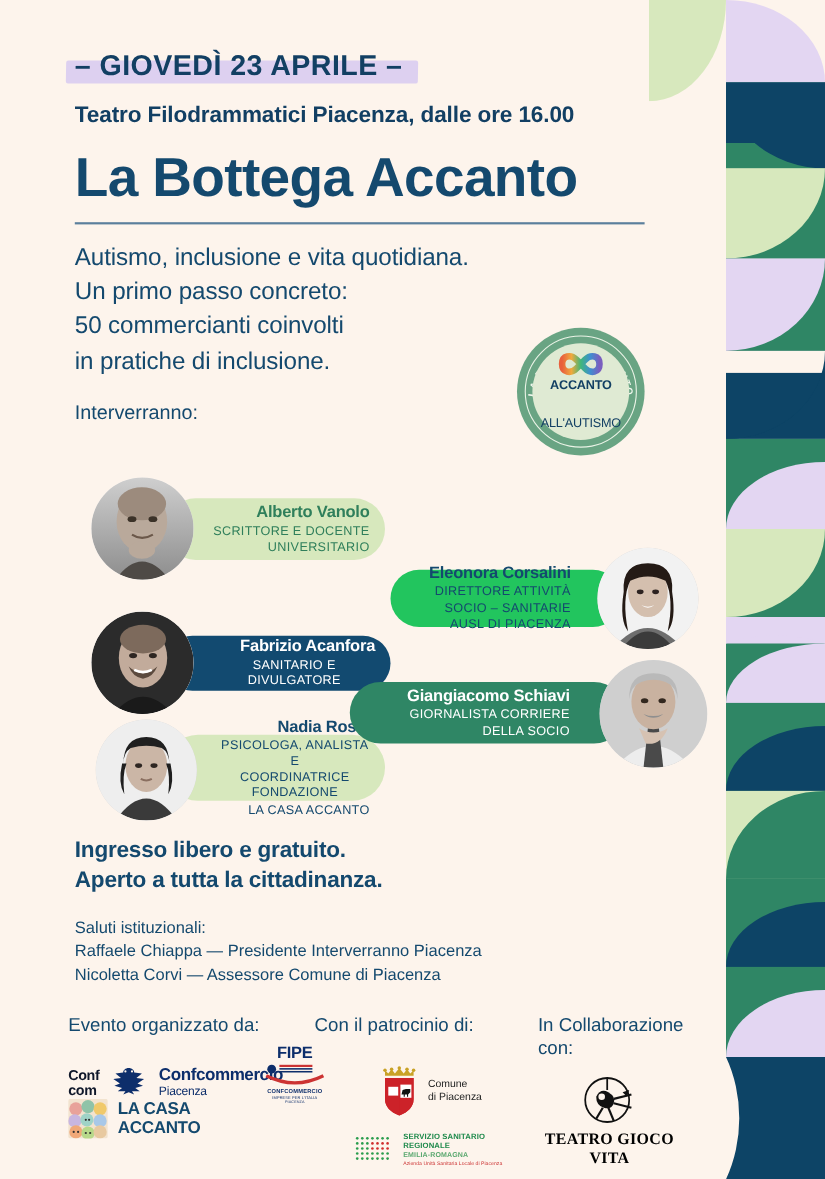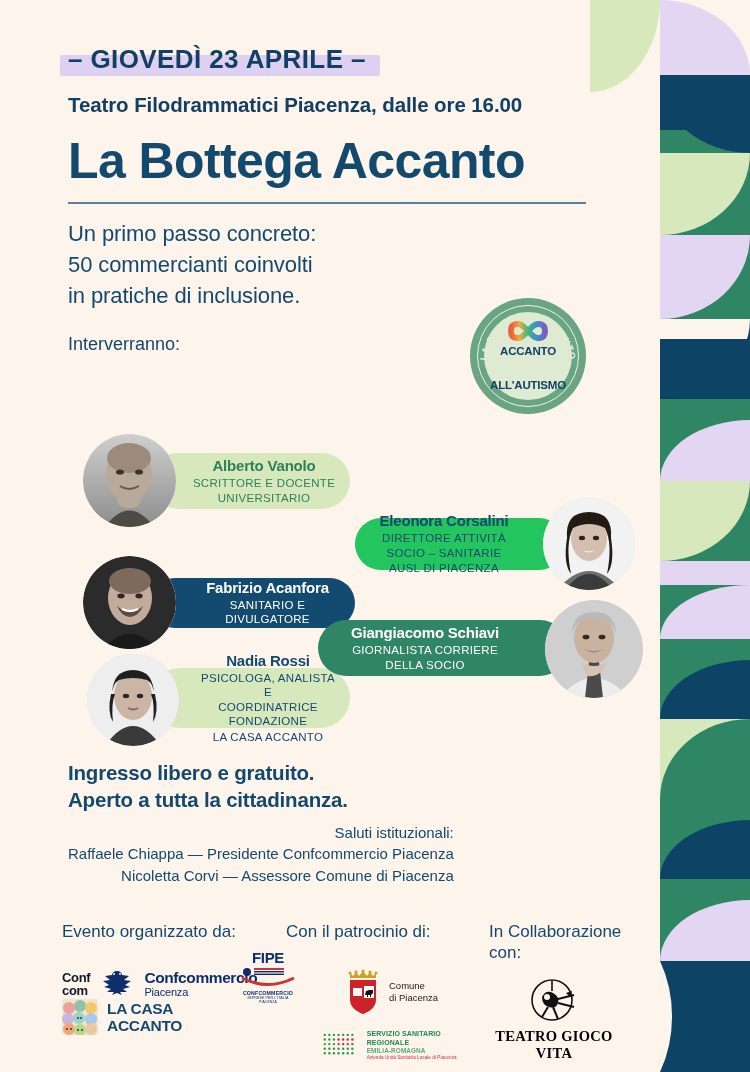--- a/index.html
+++ b/index.html
@@ -78,50 +78,50 @@
     position:absolute; inset:14px; border-radius:50%;
     background:#dfead3;
     display:flex; flex-direction:column; align-items:center; justify-content:center;
   }
   .stamp .inf{ margin-top:-2px; }
   .stamp .acc1{
     font-size:11.5px; font-weight:bold; color:#123f63; line-height:1.02;
     letter-spacing:-.2px; margin-top:2px;
   }
   .stamp .acc2{
-    font-size:11.5px; font-weight:bold; color:#123f63; line-height:1.02;
+    font-size:11.5px; font-weight:normal; color:#123f63; line-height:1.02;
     letter-spacing:-.2px;
     margin-top:22px;
   }
   .stamp svg.arc{ position:absolute; inset:0; }
   .stamp .arctext{ font-size:8.6px; font-weight:bold; fill:#f3f8ef; letter-spacing:1.4px;}
   .stamp .arctext2{ font-size:5.6px; font-weight:bold; fill:#eaf3e6; letter-spacing:.6px;}
 
   
   .speakers{ position:relative; height:320px; margin-top:12px; }
 
   .spk{ position:absolute; }
   .spk .pill{
     position:absolute; border-radius:38px;
-    display:flex; flex-direction:column; align-items:center; justify-content:center;
+    display:flex; flex-direction:column; align-items:flex-end; justify-content:center;
     text-align:center; padding:8px 14px;
   }
   .spk .nm{ font-size:15px; font-weight:bold; line-height:1.18; letter-spacing:-.2px;}
   .spk .rl{ font-size:11.5px; line-height:1.24; letter-spacing:.3px; margin-top:1px;}
 
   .ph{
     position:absolute; border-radius:50%; overflow:hidden;
     background:#ddd;
   }
   .ph svg{ display:block; width:100%; height:100%; }
 
   
   .info{ margin-top:4px; }
   .info h3{ font-size:20.5px; font-weight:bold; line-height:1.33; color:#14496e; letter-spacing:-.2px;}
-  .salt{ margin-top:8px; font-size:15px; line-height:1.44; color:#14496e;text-align:right;}
+  .salt{ margin-top:19px; font-size:15px; line-height:1.44; color:#14496e;}
 
   
   .sponsors{ position:relative; margin-top:26px; }
   .col-h{ font-size:17px; color:#14496e; line-height:1.22;}
 
   .scol{ position:absolute; }
 
   .confcom{ font-size:13px; font-weight:bold; color:#0f172a; line-height:1.0; letter-spacing:-.3px;}
   .cclabel{ font-size:15.5px; font-weight:bold; color:#0d2e6b; letter-spacing:-.4px; line-height:1.05;}
   .ccsub{ font-size:11px; color:#0d2e6b; letter-spacing:-.2px;}
@@ -205,20 +205,21 @@
     <span class="date-txt">– GIOVEDÌ 23 APRILE –</span>
   </div>
 
   <div class="venue">Teatro Filodrammatici Piacenza, dalle ore 16.00</div>
 
   <div class="main-title">La Bottega Accanto</div>
 
   <div class="rule"></div>
 
   <div class="lead">
+    <div>Autismo, inclusione e vita quotidiana.</div>
     <div>Un primo passo concreto:</div>
     <div>50 commercianti coinvolti</div>
     <div>in pratiche di inclusione.</div>
   </div>
 
   <div class="interv">Interverranno:</div>
 </div>
 
 <div class="stamp">
   <div class="ring"></div>
@@ -391,21 +392,21 @@
         </svg>
     </div>
   </div>
 </div>
 
 <div class="info" style="position:absolute;left:68px;top:755px;">
   <h3>Ingresso libero e gratuito.</h3>
   <h3>Aperto a tutta la cittadinanza.</h3>
   <div class="salt">
     <div>Saluti istituzionali:</div>
-    <div>Raffaele Chiappa — Presidente Confcommercio Piacenza</div>
+    <div>Raffaele Chiappa — Presidente Interverranno Piacenza</div>
     <div>Nicoletta Corvi — Assessore Comune di Piacenza</div>
   </div>
 </div>
 
 <div class="sponsors" style="position:absolute;left:0;top:896px;width:750px;height:176px;">
 
   <div class="scol" style="left:62px;top:0;width:230px;">
     <div class="col-h">Evento organizzato da:</div>
 
     <div style="display:flex;align-items:center;gap:10px;margin-top:26px;">

